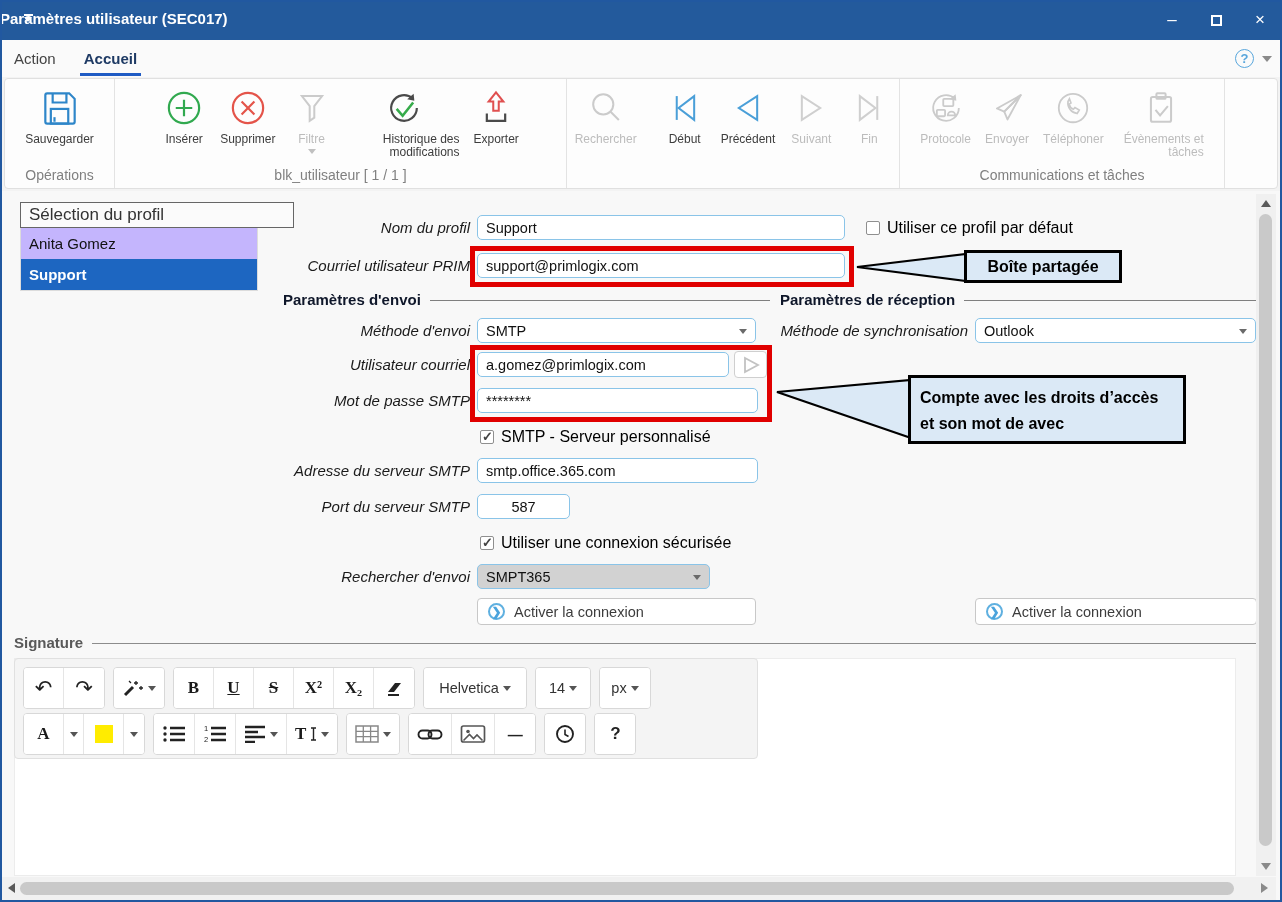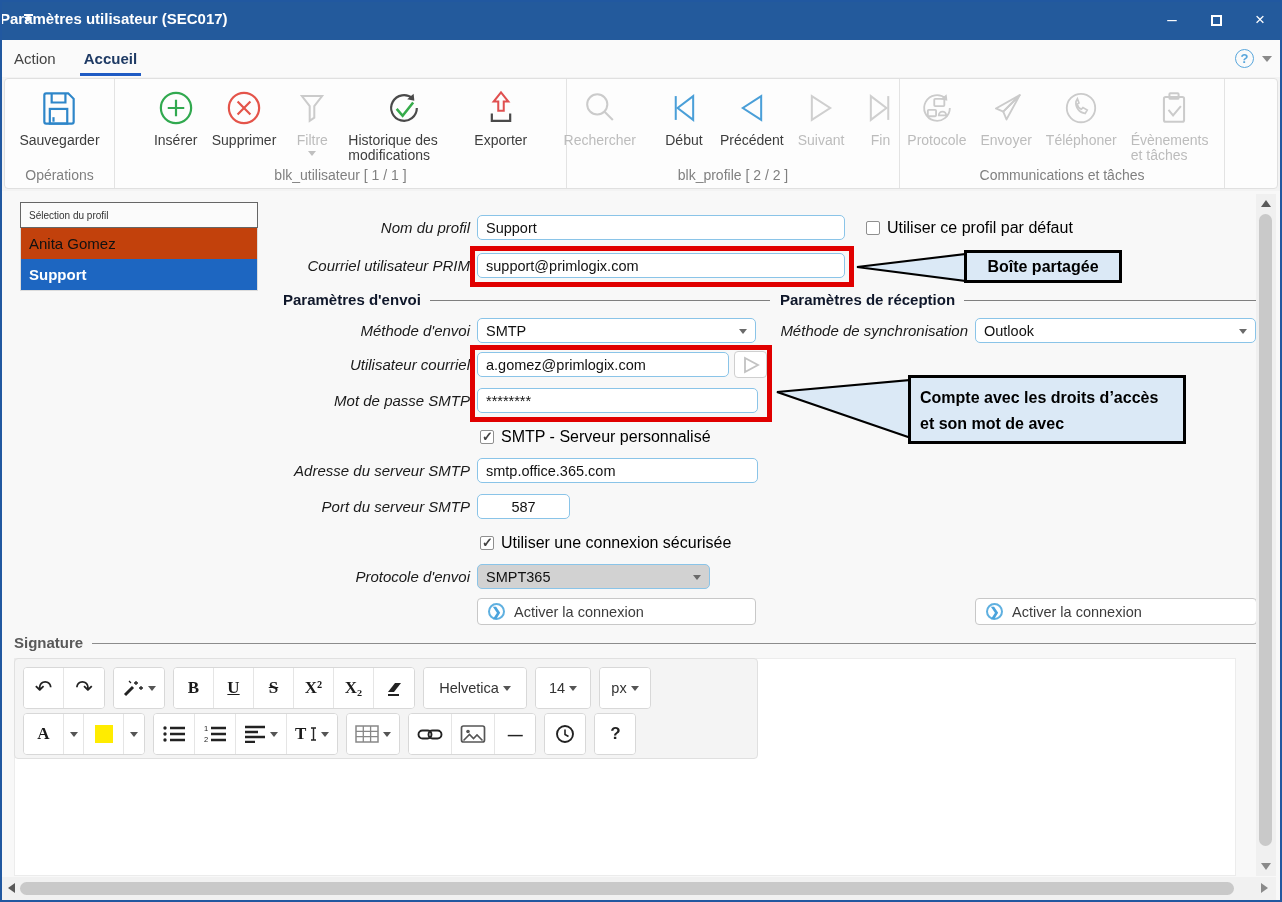--- a/index.html
+++ b/index.html
@@ -28,21 +28,21 @@
   .collapsechev{width:0;height:0;border-left:5px solid transparent;border-right:5px solid transparent;border-top:6px solid #8a8a8a;}
 
   
   .ribbonwrap{position:absolute;left:0;top:77px;width:1282px;height:114px;background:#f3f3f3;}
   .ribbon{position:absolute;left:4px;top:1px;width:1274px;height:111px;background:#fdfdfd;border:1px solid #e0e0e0;border-radius:4px;display:flex;}
   .rgroup{position:relative;height:100%;border-right:1px solid #e3e3e3;}
   .rgroup:last-child{border-right:none;}
   .rbtns{display:flex;justify-content:center;align-items:flex-start;padding-top:5px;height:84px;}
   .rbtn{display:flex;flex-direction:column;align-items:center;padding:0 7px;cursor:default;}
   .ric{height:48px;display:flex;align-items:center;justify-content:center;}
-  .rlabel{font-size:14px;color:#3d3d3d;text-align:left;line-height:1.1;margin-top:1px;}
+  .rlabel{font-size:12px;color:#3d3d3d;text-align:right;line-height:1.1;margin-top:1px;}
   .rbtn.dis .rlabel{color:#bcbcbc;}
   .rgl{position:absolute;left:0;right:0;bottom:5px;text-align:center;font-size:14px;color:#808080;}
   .ddchev{width:0;height:0;border-left:4px solid transparent;border-right:4px solid transparent;border-top:5px solid #c0c0c0;margin-top:3px;}
 
   
   .content-bg{position:absolute;left:2px;top:191px;width:1254px;height:686px;background:#f8f8f8;}
   .flabel{position:absolute;font-size:15px;color:#1a1a1a;text-align:right;font-style:italic;}
   .input,.combo{position:absolute;height:25px;background:#fff;border:1.5px solid #8ac4e8;border-radius:5px;display:flex;align-items:center;padding:0 8px;font-size:14.5px;color:#111;}
   .combo{padding-right:24px;}
   .combo .caret{position:absolute;right:8px;top:10px;width:0;height:0;border-left:4px solid transparent;border-right:4px solid transparent;border-top:5px solid #6a6a6a;}
@@ -53,22 +53,22 @@
   .sechdr{position:absolute;display:flex;align-items:center;gap:9px;font-size:15px;font-weight:bold;color:#0f172a;}
   .sechdr .line{flex:1;border-top:1px solid #7f7f7f;margin-top:2px;}
   .redbox{position:absolute;border:5px solid #e00000;z-index:6;pointer-events:none;}
   .callout{position:absolute;background:#dbe9f6;border:3px solid #000;color:#000;font-weight:bold;font-size:16px;z-index:7;}
   .arrowlayer{position:absolute;left:0;top:0;width:1282px;height:902px;z-index:5;pointer-events:none;}
   .actbtn{position:absolute;height:27px;background:#fff;border:1px solid #c8c8c8;border-radius:4px;display:flex;align-items:center;gap:9px;padding:0 10px;font-size:14.5px;color:#3c3c3c;}
   .actcirc{width:17px;height:17px;border:2px solid #5fb0e0;border-radius:50%;color:#4aa3dc;font-size:12px;font-weight:bold;display:flex;align-items:center;justify-content:center;}
   .sendbtn{position:absolute;background:#fff;border:1px solid #cfcfcf;border-radius:4px;display:flex;align-items:center;justify-content:center;}
 
   
-  .plheader{position:absolute;left:20px;top:202px;width:238px;height:26px;border:1.5px solid #666;background:#fbfbfb;display:flex;align-items:center;padding:0 8px;font-size:10px;color:#333;}
-  .plitems{position:absolute;left:20px;top:228px;width:238px;border:1px solid #dcdcdc;border-top:none;background:#c2410c;}
+  .plheader{position:absolute;left:20px;top:202px;width:274px;height:26px;border:1.5px solid #666;background:#fbfbfb;display:flex;align-items:center;padding:0 8px;font-size:17px;color:#333;}
+  .plitems{position:absolute;left:20px;top:228px;width:238px;border:1px solid #dcdcdc;border-top:none;background:#c4b5fd;}
   .plitem{height:31px;display:flex;align-items:center;padding:0 8px;font-size:15px;color:#111;}
   .plitem.selected{background:#1d66c1;color:#fff;font-weight:bold;}
 
   
   .sigwhite{position:absolute;left:14px;top:658px;width:1222px;height:218px;background:#fff;border:1px solid #ececec;}
   .sigtoolbar{position:absolute;left:14px;top:658px;width:744px;height:101px;background:#f4f4f4;border:1px solid #e0e0e0;border-radius:4px;}
   .tbrow{position:absolute;left:8px;display:flex;gap:8px;}
   .tb-group{display:flex;border:1px solid #d8d8d8;border-radius:4px;overflow:hidden;background:#fff;}
   .tb-btn{height:40px;min-width:40px;display:flex;align-items:center;justify-content:center;gap:4px;border-right:1px solid #e5e5e5;background:#fff;padding:0 8px;font-size:15px;color:#222;}
   .tb-btn:last-child{border-right:none;}
@@ -227,21 +227,20 @@
           <div class="rbtn dis">
             <div class="ric">
               <svg width="44" height="44" viewBox="0 0 48 48" fill="none" stroke="#cfcfcf" stroke-width="2.2">
                 <path d="M14 11v26l17-13z"></path>
                   <path d="M33 11v26"></path>
               </svg>
             </div>
             <div class="rlabel">Fin</div>
           </div>
         </div>
-        <div class="rgl">blk_profile [ 2 / 2 ]</div>
       </div>
 
       <div class="rgroup" style="width:325px">
         <div class="rbtns">
           <div class="rbtn dis">
             <div class="ric">
               <svg width="44" height="44" viewBox="0 0 48 48" fill="none" stroke="#cbcbcb" stroke-width="2">
                 <path d="M38 24a14 14 0 1 1-4.5-10.3"></path>
                 <path d="M34.5 9l.8 7-7.5-1.5z" fill="#cbcbcb" stroke="none"></path>
                 <rect x="21" y="14" width="11" height="8" rx="1"></rect>
@@ -352,21 +351,21 @@
   <div class="flabel" style="left:240px;top:498px;width:230px">Port du serveur SMTP</div>
   <div class="input" style="left:477px;top:494px;width:93px;justify-content:center">
       <span>587</span>
     </div>
 
   <div class="check" style="left:480px;top:534px">
     <span class="box checked"></span>
     <span>Utiliser une connexion sécurisée</span>
   </div>
 
-  <div class="flabel" style="left:240px;top:568px;width:230px">Protocole d'envoi</div>
+  <div class="flabel" style="left:240px;top:568px;width:230px">Rechercher d'envoi</div>
   <div class="combo disabled" style="left:477px;top:564px;width:233px">
     <span>SMPT365</span>
       <div class="caret"></div>
   </div>
 
   <div class="actbtn" style="left:477px;top:598px;width:279px">
     <span class="actcirc">❯</span>
     <span>Activer la connexion</span>
   </div>
 

